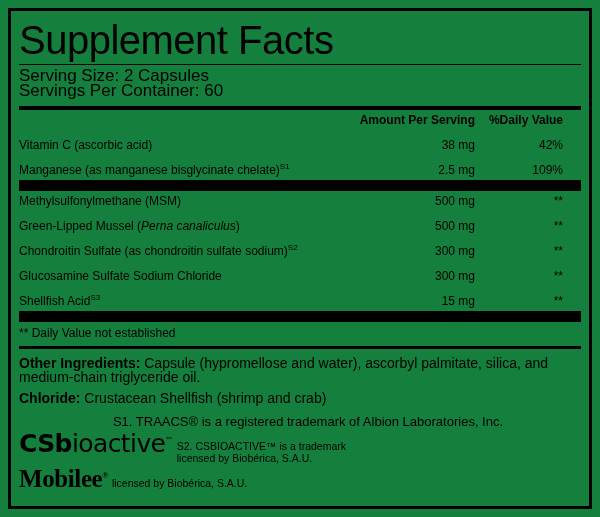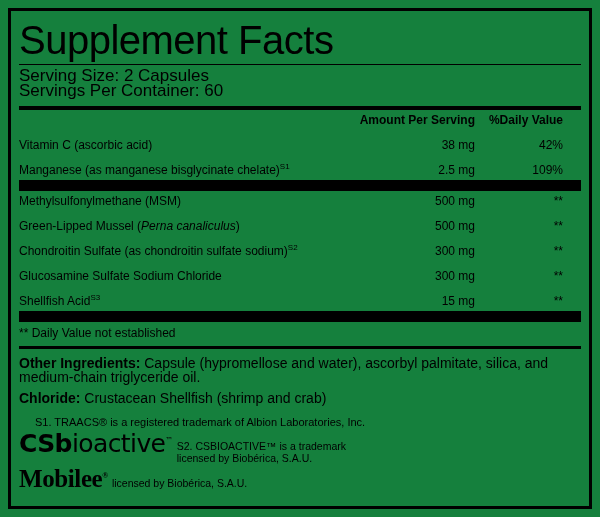--- a/index.html
+++ b/index.html
@@ -96,23 +96,24 @@
     font-size: 12px;
     padding: 4px 0 3px 0;
   }
   .para {
     font-size: 14px;
     line-height: 14px;
     margin: 7px 0 0 0;
   }
   .para b { font-weight: bold; }
   .footnote {
-    font-size: 11px;
+    font-size: 13px;
     line-height: 14px;
     margin: 10px 0 0 16px;
+    text-align: center;
   }
   .logo-row {
     display: flex;
     align-items: flex-start;
     margin-top: 2px;
   }
   .logo-csb {
     font-size: 25px;
     line-height: 26px;
     letter-spacing: -0.6px;

